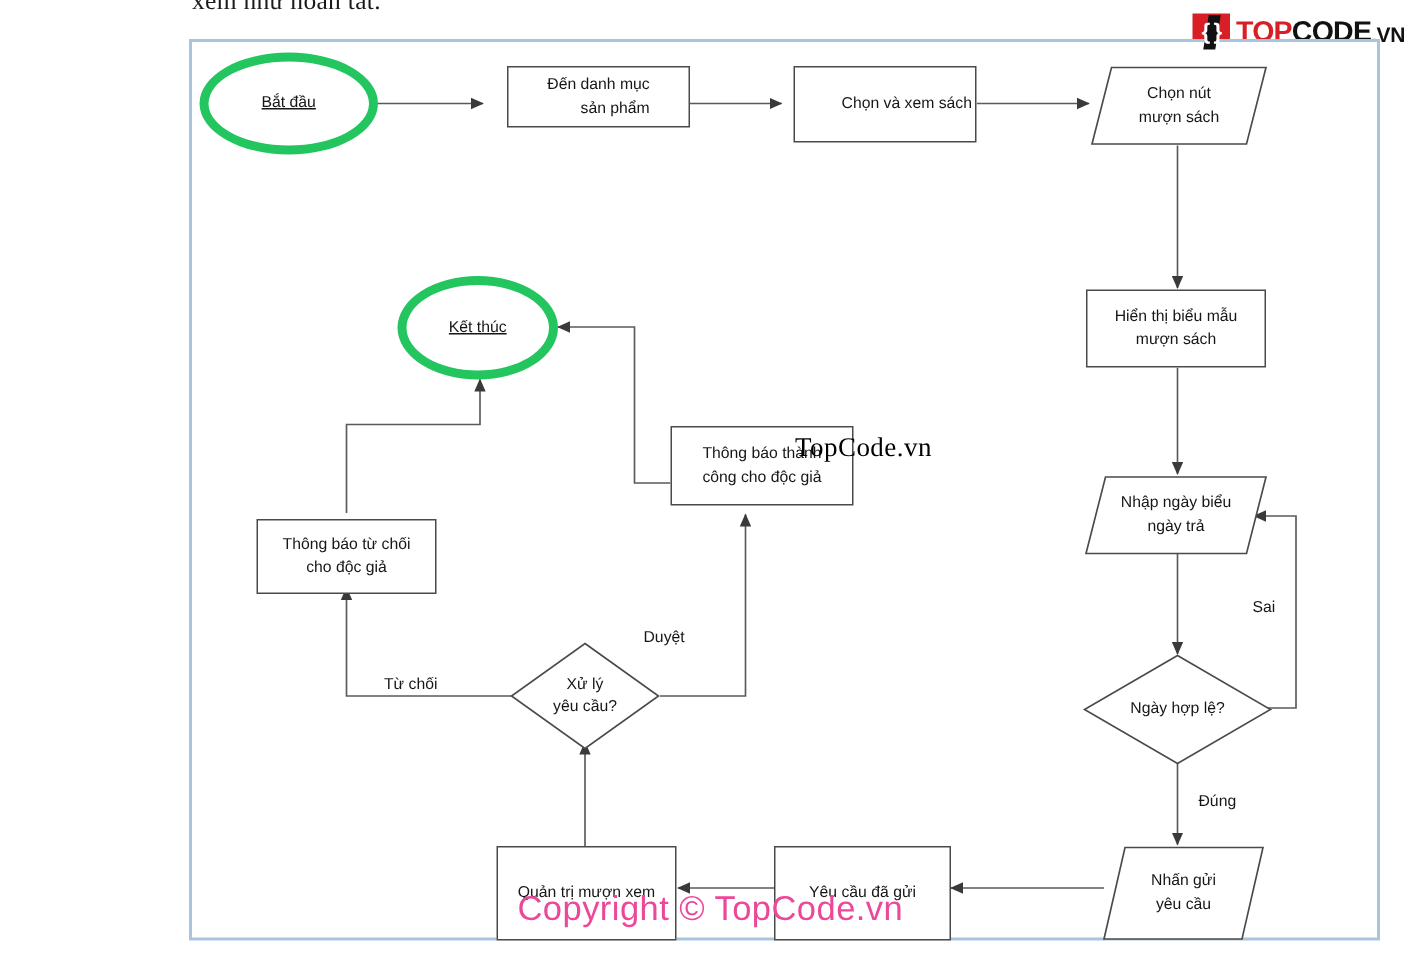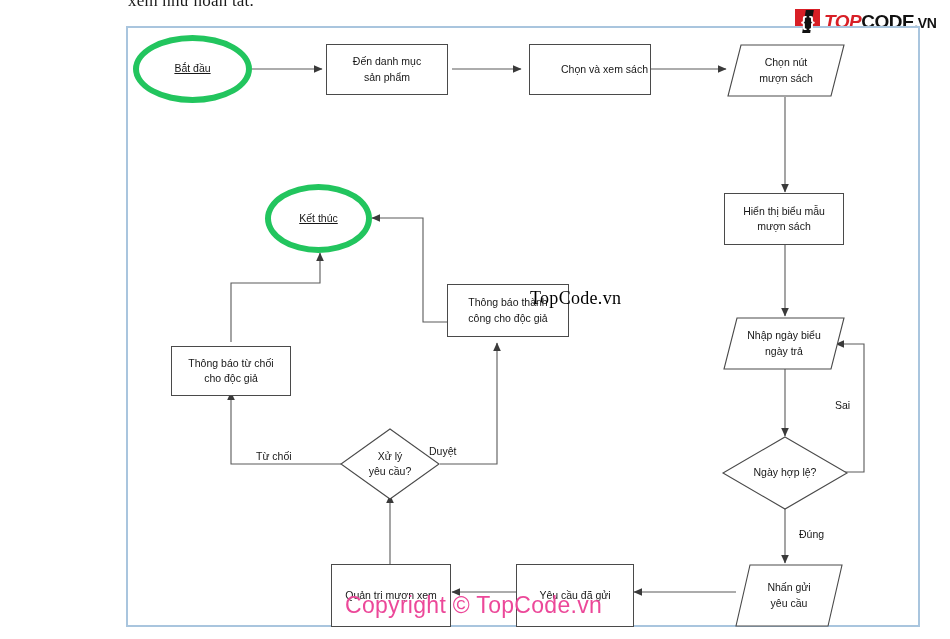--- a/index.html
+++ b/index.html
@@ -165,21 +165,20 @@
     background: #111111;
     z-index: 1;
     transform: skewX(-9deg);
   }
   .logo-top {
     color: #d81f26;
     font-weight: bold;
     font-size: 19px;
     letter-spacing: -0.5px;
     line-height: 1;
-    font-style: italic;
   }
   .logo-code {
     color: #111111;
     font-weight: bold;
     font-size: 19px;
     letter-spacing: -0.5px;
     line-height: 1;
   }
   .logo-vn {
     color: #111111;
@@ -247,21 +246,21 @@
       <path d="M231,342 L231,283 L320,283 L320,253"></path>
 
       <path d="M447,322 L423,322 L423,218 L372,218"></path>
     </g>
   </svg>
 
   <div class="node ellipse" style="left:133px; top:35px; width:119px; height:68px;">
     <span class="lbl">Bắt đầu</span>
   </div>
 
-  <div class="node rect" style="left:326px; top:44px; width:122px; height:51px;">
+  <div class="node rect" style="left:338px; top:44px; width:122px; height:41px;text-align:right;">
     <span class="lbl">Đến danh mục
 sản phẩm</span>
   </div>
 
   <div class="node rect" style="left:529px; top:44px; width:122px; height:51px;padding-left:29px;">
     <span class="lbl">Chọn và xem sách</span>
   </div>
 
   <div class="shapewrap" style="left:727px; top:44px; width:118px; height:53px;">
     <svg width="118" height="53" viewBox="0 0 118 53">
@@ -325,18 +324,18 @@
 công cho độc giả</span>
   </div>
 
   <div class="node ellipse" style="left:265px; top:184px; width:107px; height:69px;">
     <span class="lbl">Kết thúc</span>
   </div>
 
   <div class="edge-label" style="left:835px; top:399px;">Sai</div>
   <div class="edge-label" style="left:799px; top:528px;">Đúng</div>
   <div class="edge-label" style="left:256px; top:450px;">Từ chối</div>
-  <div class="edge-label" style="left:429px; top:419px;margin-top:26px;">Duyệt</div>
+  <div class="edge-label" style="left:429px; top:419px;">Duyệt</div>
 
   <div class="wm-center">TopCode.vn</div>
   <div class="wm-bottom">Copyright © TopCode.vn</div>
 
 </div>
 
 </body></html>

